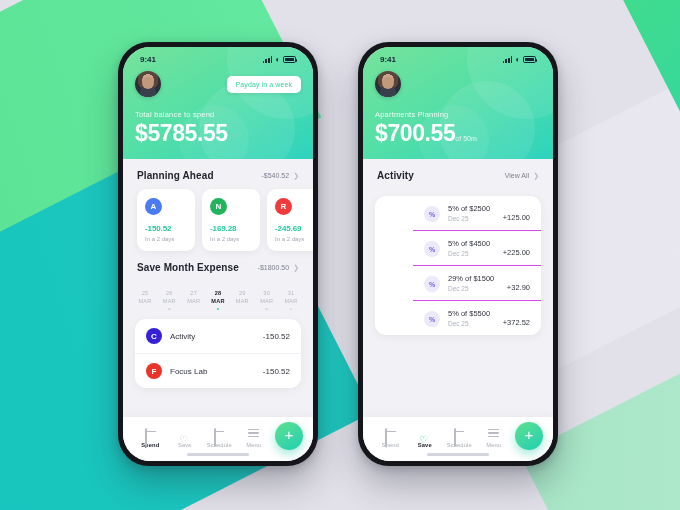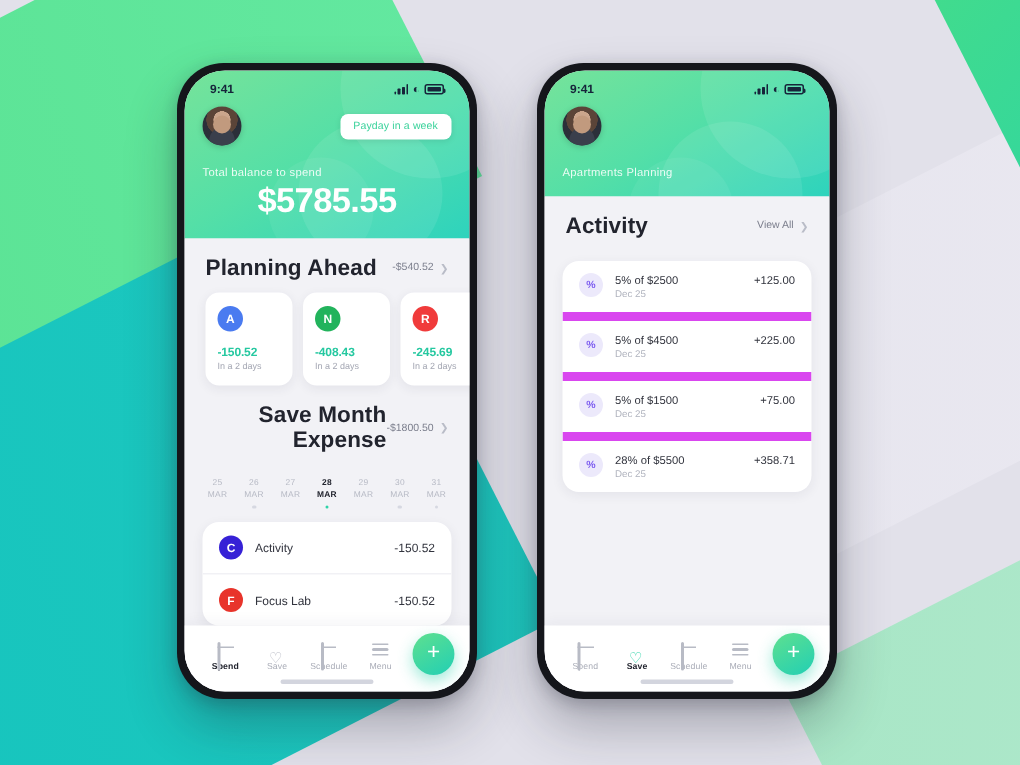--- a/index.html
+++ b/index.html
@@ -99,31 +99,31 @@
 
   .pill {
     background:#fff; color:#3ad29b; font-size:7px; font-weight:500;
     padding:5px 9px; border-radius:5px; box-shadow:0 1px 4px rgba(0,0,0,.10);
     letter-spacing:.1px;
   }
 
   .hdr-label { position:relative; z-index:2; color:rgba(255,255,255,.88);
                font-size:7.5px; margin-top:13px; letter-spacing:.2px; }
   .hdr-amt-row { position:relative; z-index:2; display:flex; align-items:baseline;
-                 justify-content:center; }
+                 justify-content:flex-start; }
   .hdr-amount { color:#fff; font-size:23px; font-weight:bold; letter-spacing:-.4px;
                 margin-top:1px; }
   .hdr-sub { color:rgba(255,255,255,.82); font-size:7px; font-weight:500; }
 
   
   .body { flex:1; overflow:hidden; position:relative; background:#f2f2f6; }
 
   .sec-head { display:flex; align-items:center; justify-content:space-between;
               padding:11px 14px 8px; }
-  .sec-title { font-size:15px; font-weight:bold; color:#22242e; letter-spacing:.1px;text-align:right; }
+  .sec-title { font-size:10px; font-weight:bold; color:#22242e; letter-spacing:.1px; }
   .sec-right { display:flex; align-items:center; gap:4px;
                font-size:7px; color:#7c7f8d; font-weight:500; }
   .chev { color:#b9bcc7; font-size:7px; }
 
   
   .plan-row { display:flex; gap:7px; padding:0 14px 0; }
   .plan-card {
     flex:0 0 auto; width:58px; background:#fff; border-radius:9px;
     padding:9px 8px 9px; box-shadow:0 2px 7px rgba(40,44,70,.07);
   }
@@ -154,22 +154,22 @@
   .row-amt { font-size:8px; color:#32343e; font-weight:500; }
 
   
   .savings-bar {
     background:#fff; padding:11px 14px; display:flex; align-items:center;
     justify-content:space-between;
   }
   .savings-bar .t { font-size:9px; color:#22242e; }
   .act-list { margin:7px 12px 0; background:#fff; border-radius:11px;
               box-shadow:0 2px 8px rgba(40,44,70,.07); overflow:hidden; }
-  .act-row { display:flex; align-items:flex-start; gap:8px; padding:8px 11px; }
-  .act-row + .act-row { border-top:6px solid #d946ef; }
+  .act-row { display:flex; align-items:flex-end; gap:8px; padding:8px 11px;margin-left:38px; }
+  .act-row + .act-row { border-top:1px solid #d946ef; }
   .act-icon { width:16px; height:16px; border-radius:50%; background:#ece9fb;
               color:#7c5cf0; font-size:7px; font-weight:bold; flex:0 0 auto;
               display:flex; align-items:center; justify-content:center; }
   .act-mid { flex:1; }
   .act-t { font-size:7.5px; color:#32343e; }
   .act-d { font-size:6.5px; color:#b0b3be; margin-top:2px; }
   .act-amt { font-size:7.5px; color:#32343e; font-weight:500; }
 
   
   .nav {
@@ -255,21 +255,21 @@
       </div>
 
       <div class="plan-row" id="plan-row">
           <div class="plan-card">
             <div class="plan-icon" style="background:#4a7bf0">A</div>
             <div class="plan-amt">-150.52</div>
             <div class="plan-when">In a 2 days</div>
           </div>
           <div class="plan-card">
             <div class="plan-icon" style="background:#22b35c">N</div>
-            <div class="plan-amt">-408.43</div>
+            <div class="plan-amt">-169.28</div>
             <div class="plan-when">In a 2 days</div>
           </div>
           <div class="plan-card">
             <div class="plan-icon" style="background:#f03b3b">R</div>
             <div class="plan-amt">-245.69</div>
             <div class="plan-when">In a 2 days</div>
           </div>
         </div>
 
       <div class="sec-head">
@@ -379,20 +379,24 @@
           <span class="wifi">◐</span>
           <span class="batt"></span>
         </span>
       </div>
 
       <div class="hdr-top">
         <div class="avatar"></div>
       </div>
 
       <div class="hdr-label">Apartments Planning</div>
+      <div class="hdr-amt-row">
+        <div class="hdr-amount">$700.55</div>
+        <div class="hdr-sub">of 50m</div>
+      </div>
     </div>
 
     <div class="body">
 
 
       <div class="sec-head">
         <span class="sec-title">Activity</span>
         <span class="sec-right">
           <span>View All</span>
           <span class="chev">❯</span>
@@ -412,32 +416,32 @@
             <div class="act-icon">%</div>
             <div class="act-mid">
               <div class="act-t">5% of $4500</div>
               <div class="act-d">Dec 25</div>
             </div>
             <div class="act-amt">+225.00</div>
           </div>
           <div class="act-row">
             <div class="act-icon">%</div>
             <div class="act-mid">
-              <div class="act-t">5% of $1500</div>
+              <div class="act-t">29% of $1500</div>
               <div class="act-d">Dec 25</div>
             </div>
-            <div class="act-amt">+75.00</div>
+            <div class="act-amt">+32.90</div>
           </div>
           <div class="act-row">
             <div class="act-icon">%</div>
             <div class="act-mid">
-              <div class="act-t">28% of $5500</div>
+              <div class="act-t">5% of $5500</div>
               <div class="act-d">Dec 25</div>
             </div>
-            <div class="act-amt">+358.71</div>
+            <div class="act-amt">+372.52</div>
           </div>
         </div>
     </div>
 
     <div class="nav" id="nav2">
         <div class="nav-item">
           <span class="nav-ic"><span class="ic-card"></span></span>
           <span class="nav-lbl">Spend</span>
         </div>
         <div class="nav-item active">

